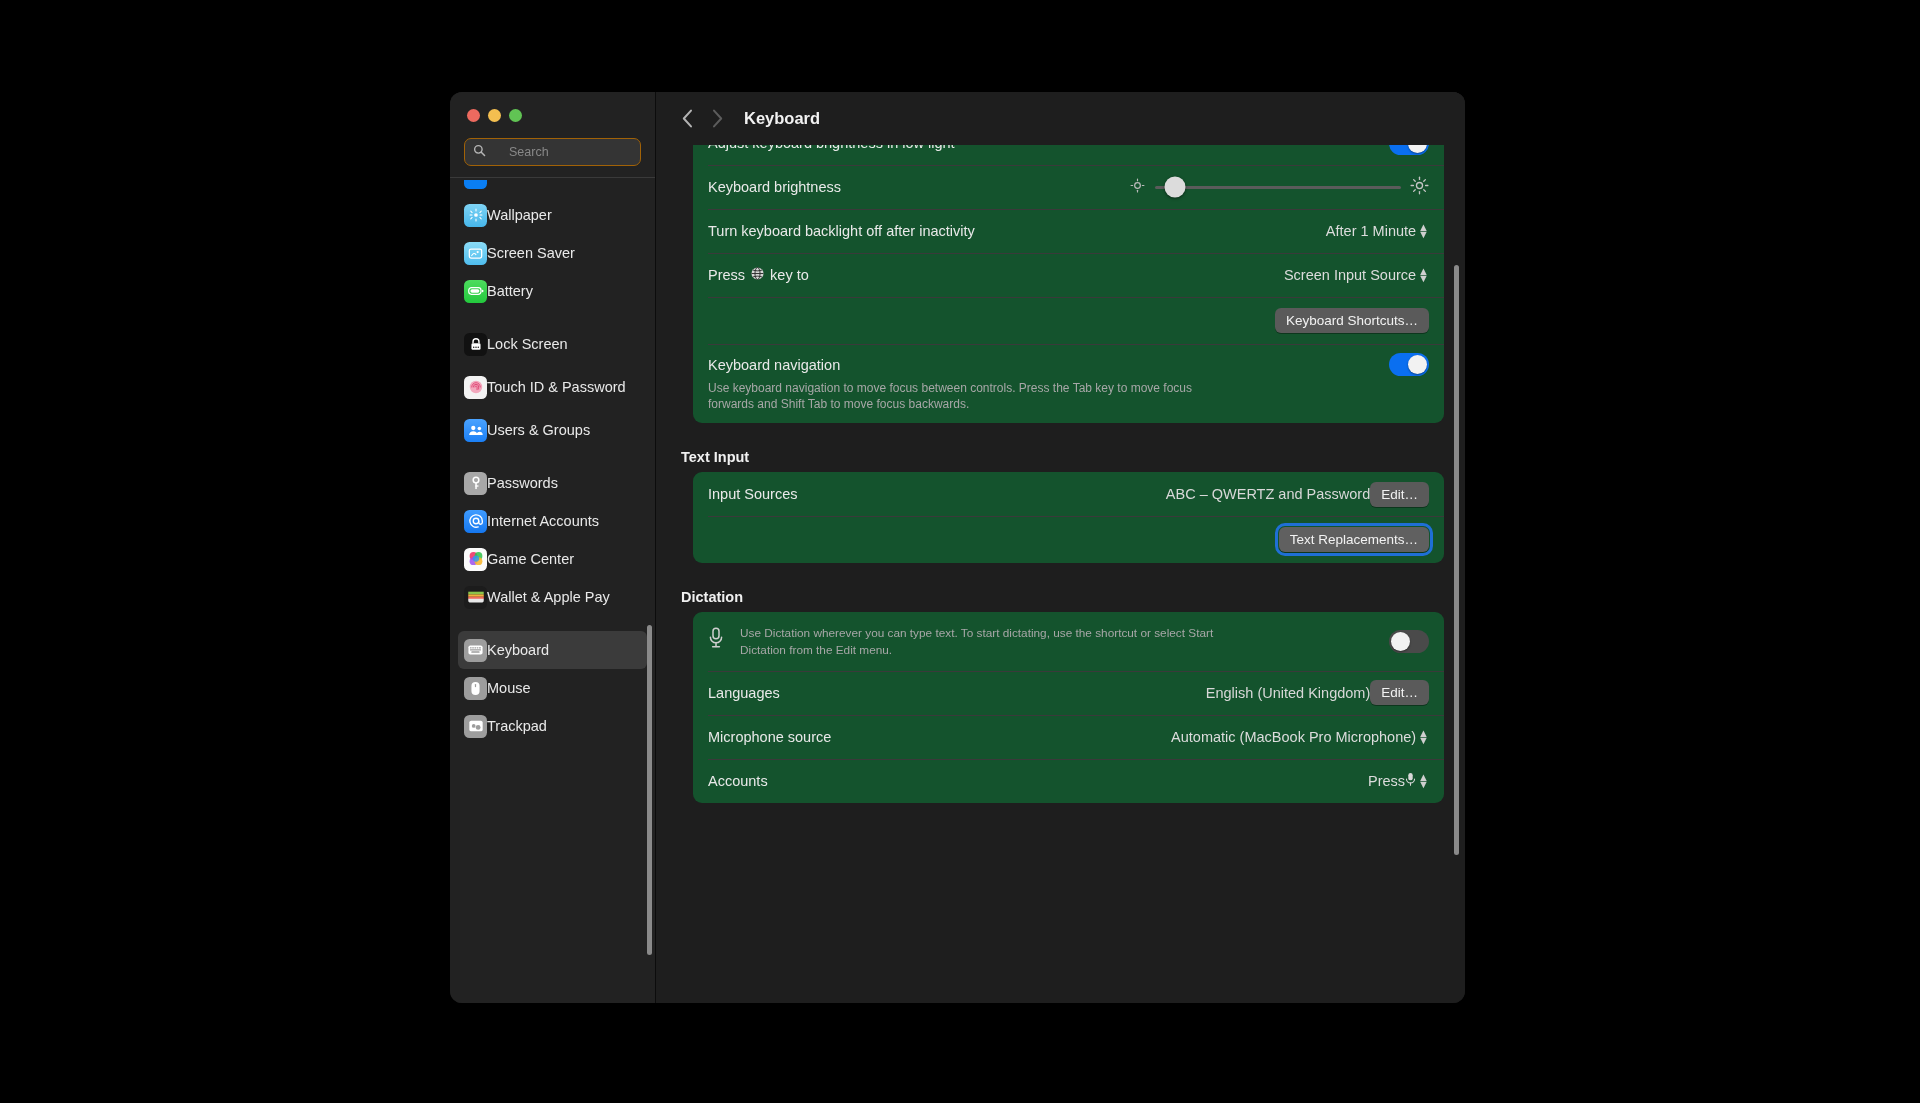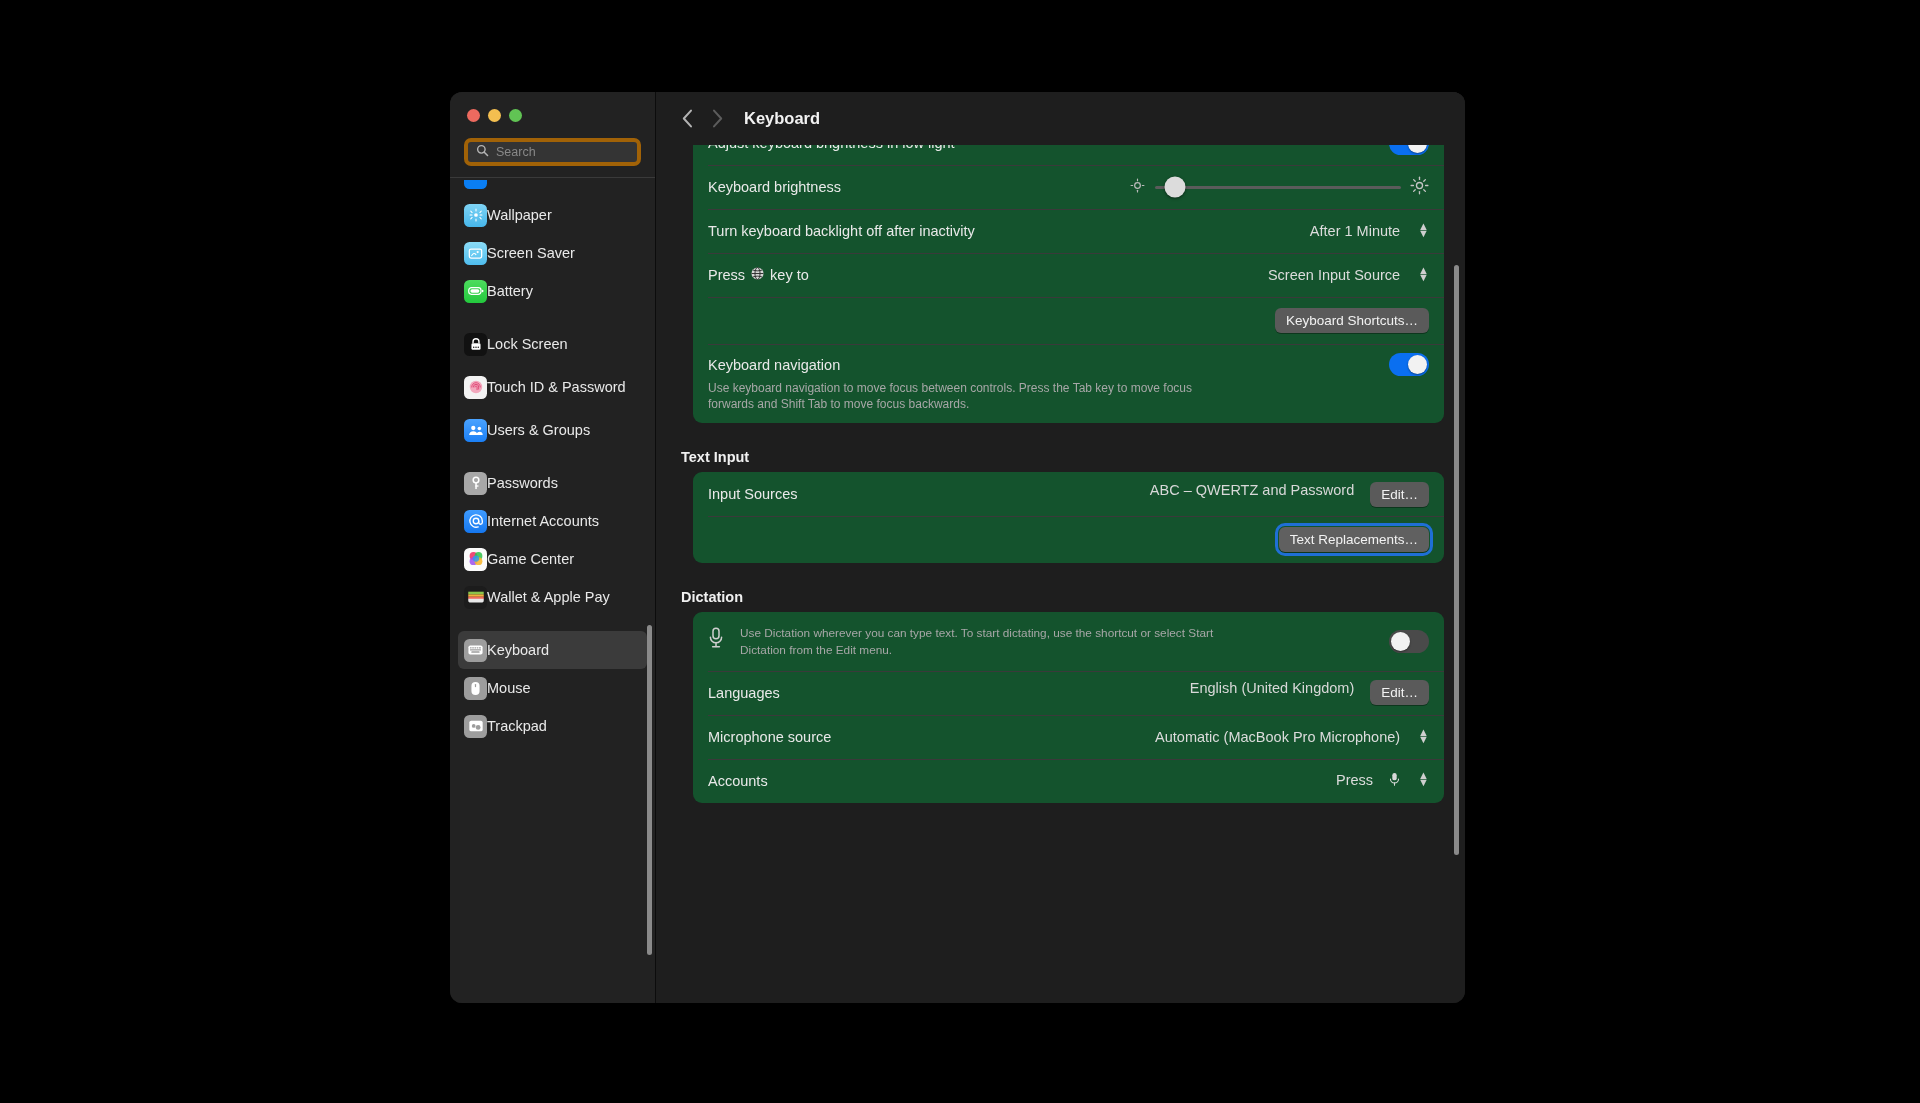--- a/index.html
+++ b/index.html
@@ -38,24 +38,24 @@
     padding: 17px 0 0 17px;
     height: 46px;
   }
   .dot { width: 13px; height: 13px; border-radius: 50%; }
   .dot.red { background: #ed6a5f; }
   .dot.yellow { background: #f4bf50; }
   .dot.green { background: #61c454; }
 
   .search-wrap { padding: 0 14px; }
   .search-box {
-    display: flex; align-items: center; gap: 7px;
+    display: flex; align-items: center; gap: 23px;
     height: 28px;
     background: #343434;
-    border: 4px solid #a16207;
+    border: 1px solid #a16207;
     border-radius: 7px;
     padding: 0 8px;
   }
   .search-box svg { flex: 0 0 13px; }
   .search-input {
     flex: 1 1 auto;
     background: transparent; border: 0; outline: none;
     color: #e6e6e6;
     font-family: "Liberation Sans", sans-serif;
     font-size: 12.5px;
@@ -148,21 +148,21 @@
     content: "";
     position: absolute; left: 15px; right: 0; top: 0;
     height: 1px; background: #3a3a3a;
   }
   .row-label {
     color: #e9e9e9; font-size: 14.5px;
     display: flex; align-items: center; gap: 5px;
   }
   .row-right {
     margin-left: auto;
-    display: flex; align-items: flex-start; gap: 16px;
+    display: flex; align-items: center; gap: 0;
     color: #d8d8d8; font-size: 14.5px;
   }
 
   .section-head {
     color: #f0f0f0;
     font-size: 14.5px; font-weight: bold;
     padding: 0 4px 7px 4px;
   }
   .section-space { height: 26px; }
 

